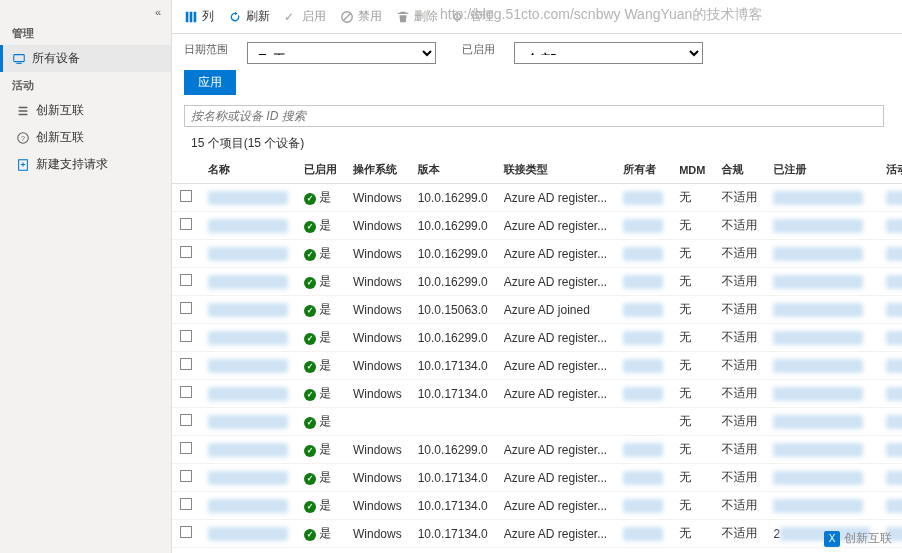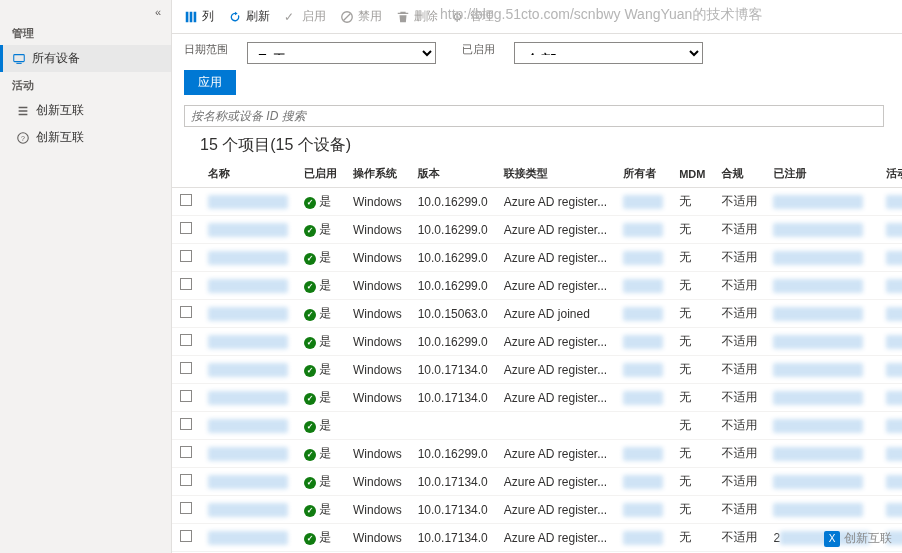--- a/index.html
+++ b/index.html
@@ -17,21 +17,21 @@
 .tb-item.disabled{color:#a19f9d}
 .tb-item .ic{width:14px;height:14px}
 .filters{display:flex;gap:26px;padding:8px 12px 6px}
 .filter-col{display:flex;flex-direction:row;gap:19px}
 .filter-label{font-size:11px;color:#605e5c}
 .select{width:189px;height:22px;border:1px solid #8a8886;padding:8px 6px;font-size:16px;background:#fff}
 .apply-row{padding:0 12px 6px}
 .apply-btn{background:#0078d4;color:#fff;border:none;padding:4px 14px;font-size:12px;cursor:pointer}
 .search-row{padding:4px 12px}
 .search-input{width:700px;height:22px;border:1px solid #c8c6c4;padding:0 6px;font-size:12px;font-style:italic;color:#605e5c}
-.count{padding:4px 28px;font-size:16px}
+.count{padding:4px 19px;font-size:12px}
 .table-wrap{overflow:auto;flex:1}
 table{border-collapse:collapse;width:100%;font-size:12px}
 th{text-align:left;padding:6px 8px;font-weight:600;color:#323130;border-bottom:1px solid #e1dfdd;white-space:nowrap;font-size:11px}
 td{padding:5px 8px;border-bottom:1px solid #f3f2f1;white-space:nowrap}
 .blur{background:#cfe3f5;color:transparent;border-radius:2px;filter:blur(2px)}
 .check{color:#107c10;font-weight:bold}
 .watermark{position:absolute;top:6px;left:440px;font-size:14px;color:#b5b5b5;pointer-events:none;z-index:5}
 .bottom-logo{position:absolute;bottom:6px;right:10px;display:flex;align-items:center;gap:4px;color:#888;font-size:12px}
 .logo-sq{width:16px;height:16px;background:#0078d4;color:#fff;display:flex;align-items:center;justify-content:center;font-size:10px;border-radius:2px}
 svg{display:block}
@@ -66,20 +66,29 @@
           <span>创新互联</span>
         </div>
         <div class="nav-item">
           <span class="nav-icon">
             <svg viewBox="0 0 16 16" width="14" height="14">
               <circle cx="8" cy="8" r="6" fill="none" stroke="#605e5c" stroke-width="1.2"></circle>
               <text x="8" y="11" text-anchor="middle" font-size="8" fill="#605e5c">?</text>
             </svg>
           </span>
           <span>创新互联</span>
+        </div>
+        <div class="nav-item">
+          <span class="nav-icon">
+            <svg viewBox="0 0 16 16" width="14" height="14">
+              <rect x="3" y="2" width="10" height="12" fill="none" stroke="#0078d4" stroke-width="1.2"></rect>
+              <path d="M8 5v5M5.5 7.5h5" stroke="#0078d4" stroke-width="1.2"></path>
+            </svg>
+          </span>
+          <span>新建支持请求</span>
         </div>
       </div>
   </div>
 
   <div class="main">
     <div class="toolbar">
       <div class="tb-item">
         <span class="ic">
             <svg viewBox="0 0 16 16" width="14" height="14">
               <path d="M2 2h3v12H2zM6.5 2h3v12h-3zM11 2h3v12h-3z" fill="#0078d4"></path>

